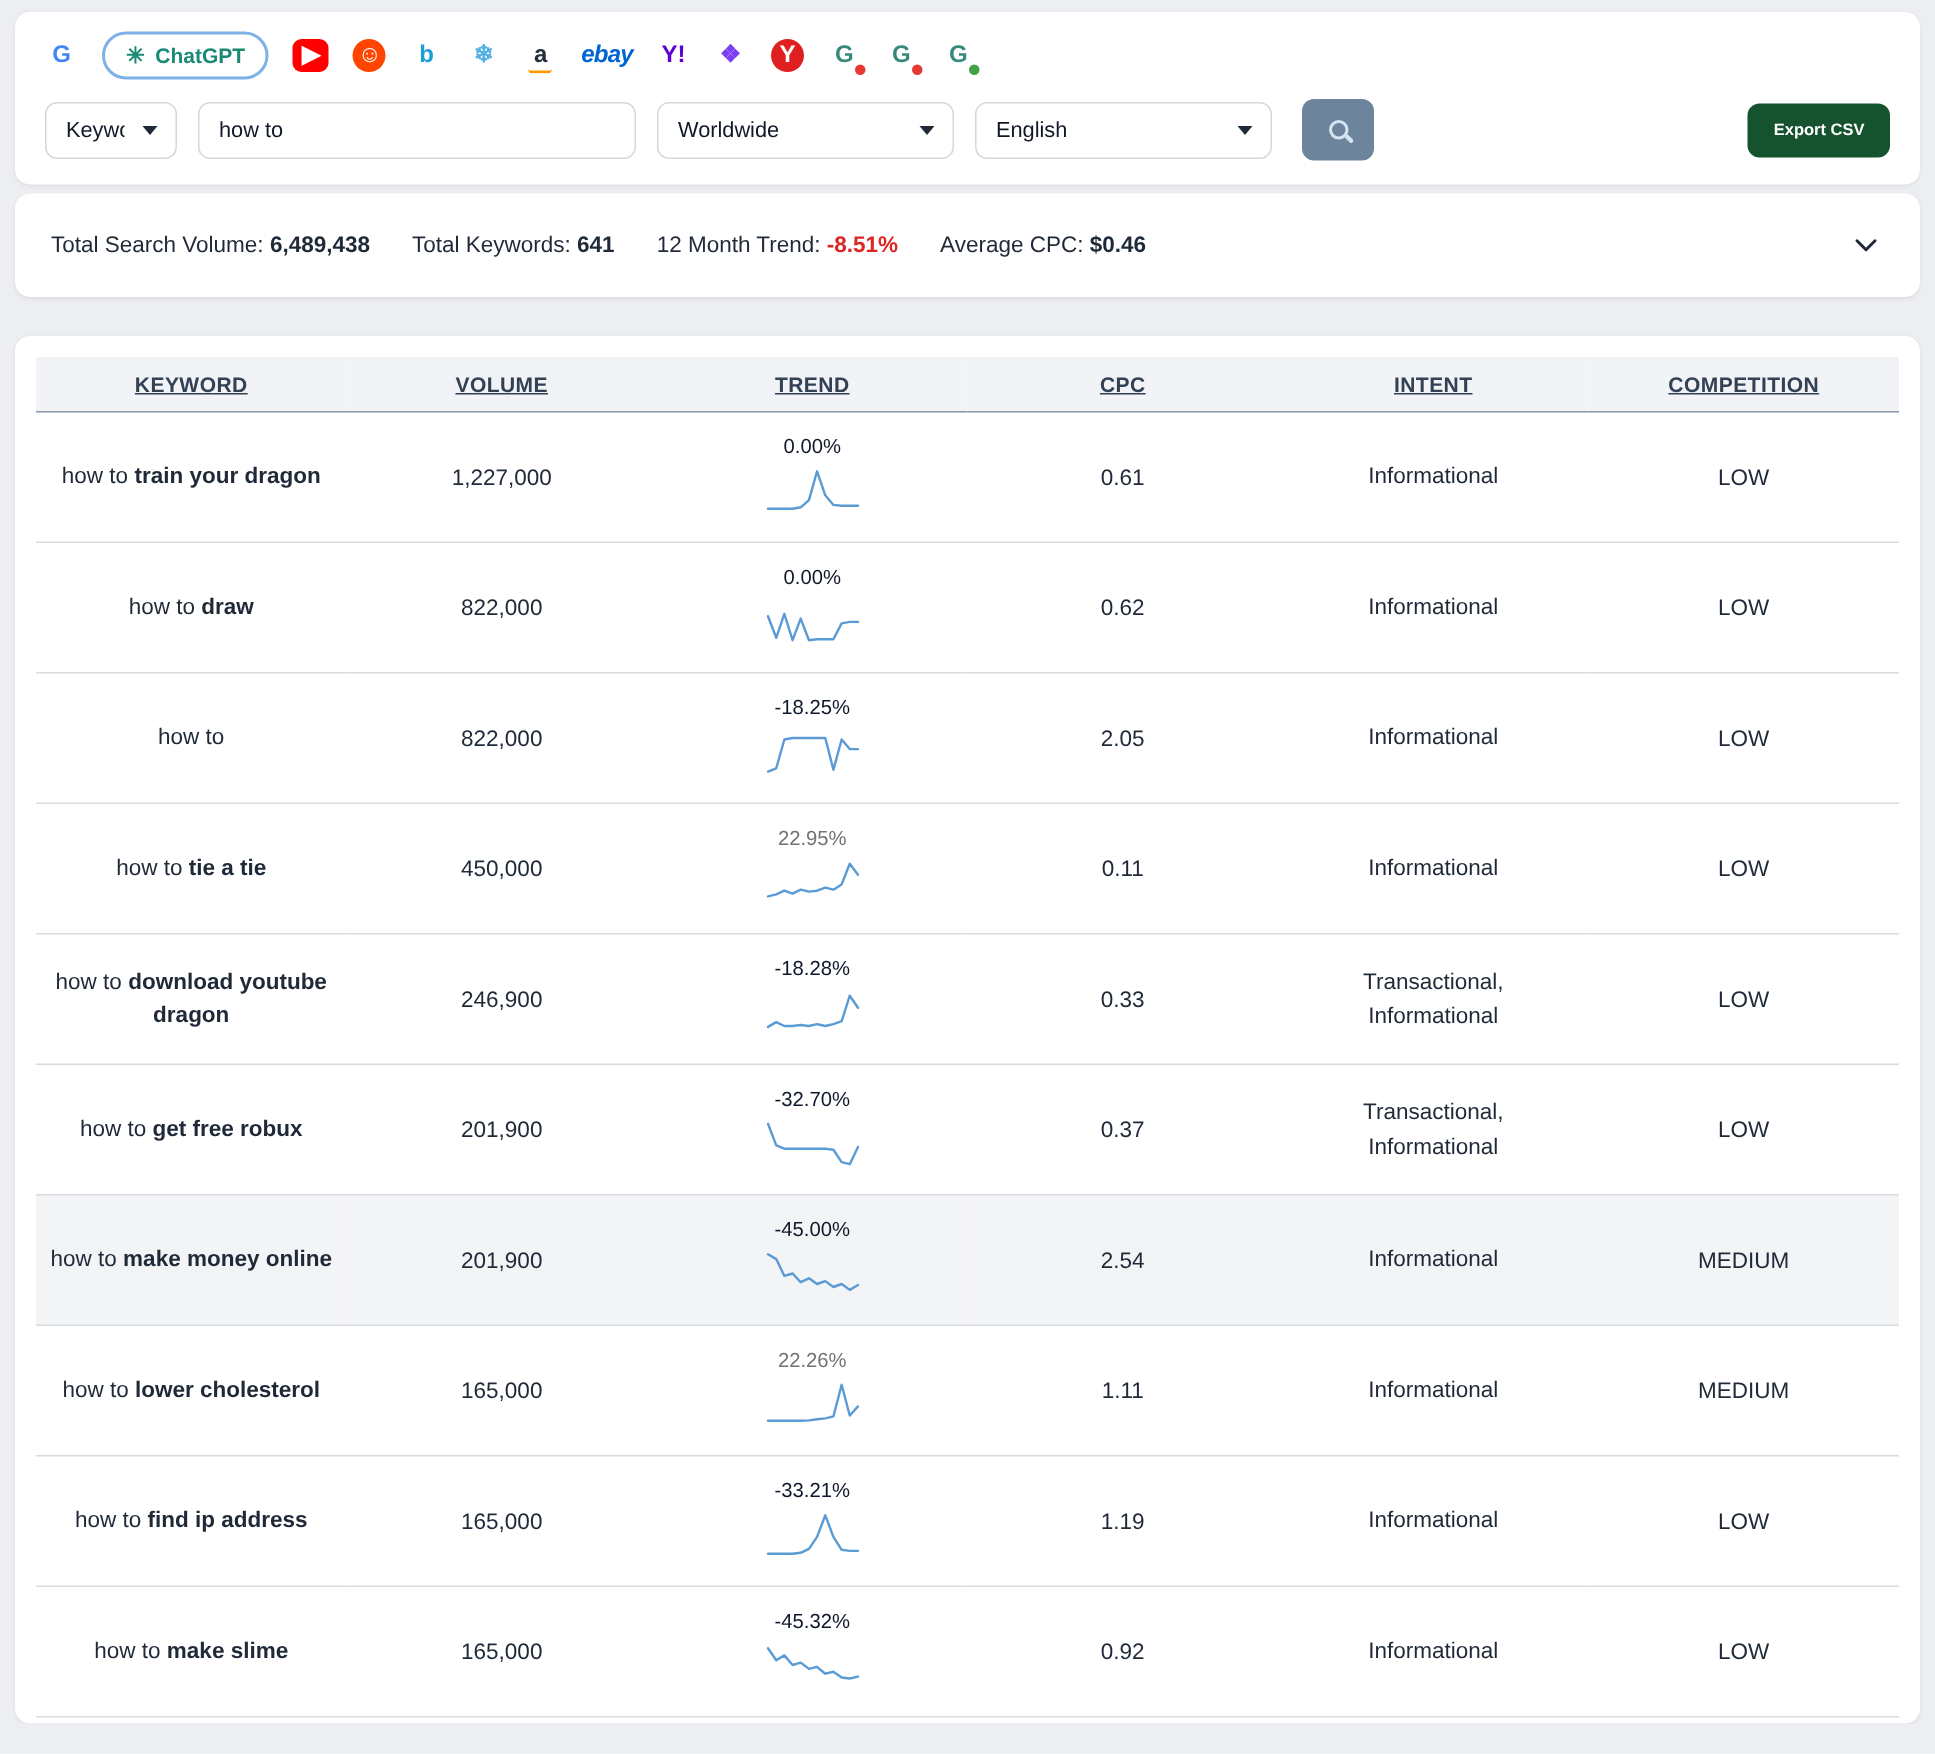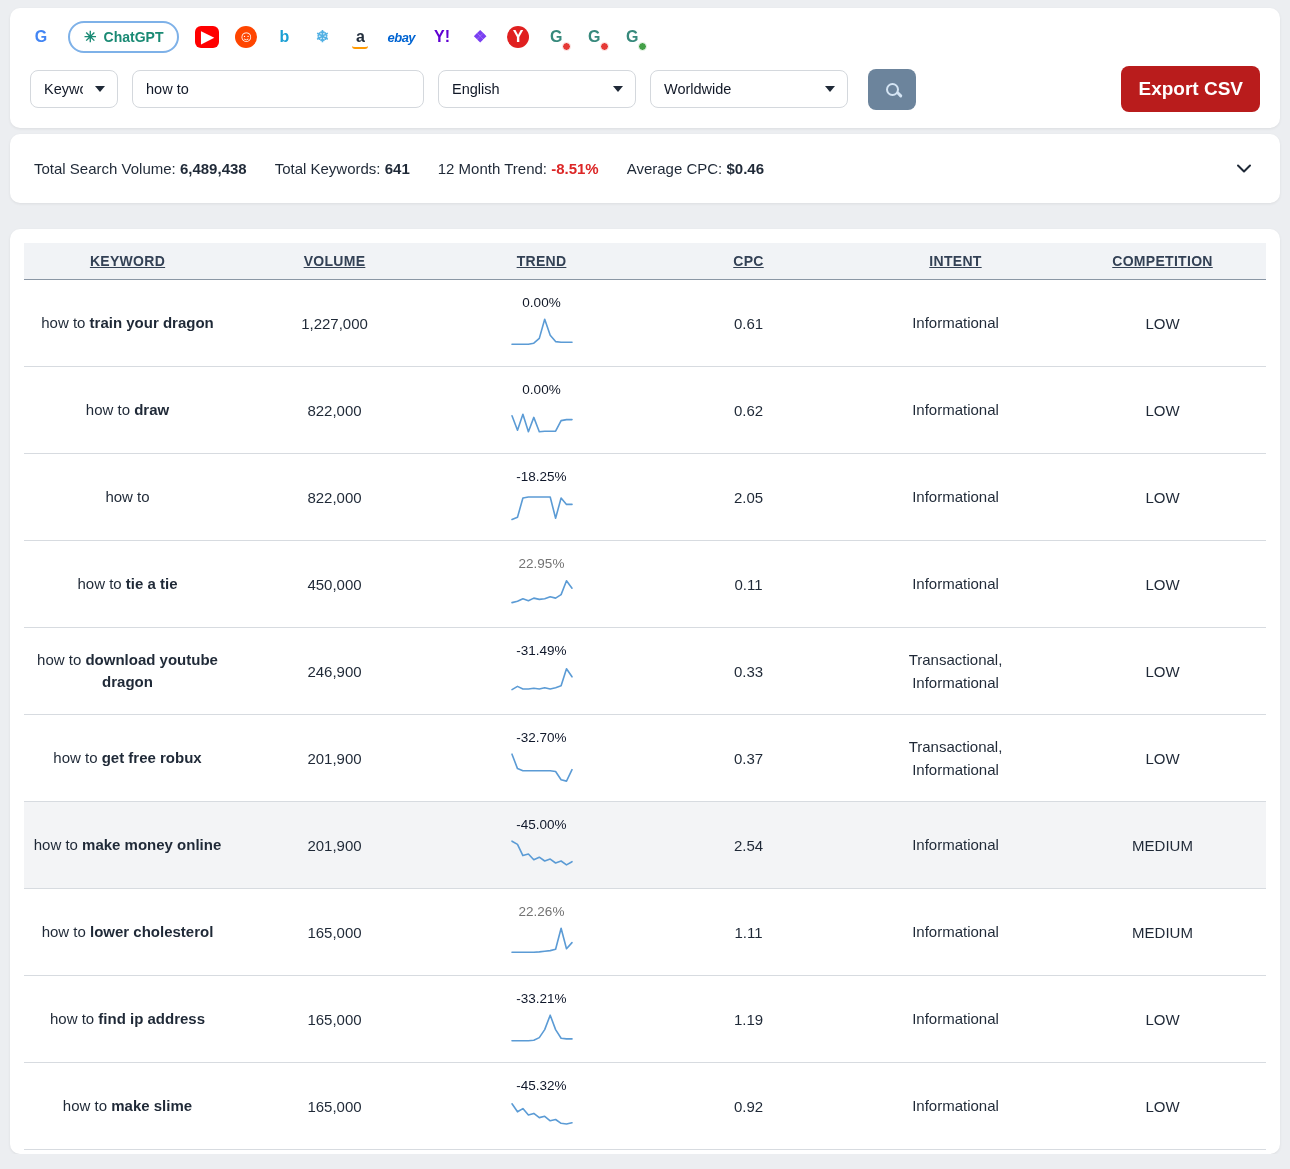--- a/index.html
+++ b/index.html
@@ -21,21 +21,21 @@
   .top-card { padding:10px 20px 16px; }
   .platform-row { display:flex; align-items:center; gap:16px; height:38px; }
   .picon {
     min-width:22px; height:22px;
     display:inline-flex; align-items:center; justify-content:center;
     font-weight:700; font-size:16px; line-height:1;
     position:relative; cursor:pointer; user-select:none;
   }
   .picon.circle { border-radius:50%; width:22px; }
   .picon.rounded { border-radius:6px; width:24px; }
-  .picon.text { font-size:13px; font-style:italic; letter-spacing:-0.5px; }
+  .picon.text { font-size:16px; font-style:italic; letter-spacing:-0.5px; }
   .picon .badge {
     position:absolute; right:-4px; bottom:-3px;
     width:9px; height:9px; border-radius:50%; border:1.5px solid #fff;
   }
   .picon .smile {
     position:absolute; left:3px; right:3px; bottom:-1px; height:3px;
     border-bottom:2px solid #ff9900; border-radius:0 0 8px 8px;
   }
   .chatgpt-pill {
     display:inline-flex; align-items:center; gap:7px;
@@ -74,23 +74,23 @@
   .mag {
     position:relative; width:13px; height:13px;
     border:2.5px solid #d4e4f3; border-radius:50%; display:inline-block;
   }
   .mag::after {
     content:""; position:absolute; width:7px; height:2.5px;
     background:#d4e4f3; transform:rotate(45deg);
     right:-6px; bottom:-2px; border-radius:2px;
   }
   .export-btn {
-    margin-left:auto; background:#b91c1c; color:#fff;
+    margin-left:auto; background:#14532d; color:#fff;
     font-weight:700; border:none; border-radius:8px;
-    padding:12px 17px; font-size:19px; cursor:pointer;
+    padding:12px 17px; font-size:11px; cursor:pointer;
     font-family:"Liberation Sans", sans-serif;
   }
 
   
   .stats-card {
     margin-top:6px; padding:26px 24px;
     display:flex; align-items:center; gap:28px;
     font-size:15px; position:relative;
   }
   .stat { white-space:nowrap; }
@@ -154,26 +154,26 @@
       </div>
     <div class="search-row">
       <span class="select-wrap sel-narrow">
         <select>
           <option>Keywords</option>
         </select>
       </span>
       <input class="keyword-input" type="text" value="how to" style="">
       <span class="select-wrap sel-wide">
         <select>
-          <option>English</option>
+          <option>Worldwide</option>
         </select>
       </span>
       <span class="select-wrap sel-wide">
         <select>
-          <option>Worldwide</option>
+          <option>English</option>
         </select>
       </span>
       <button class="search-btn">
         <span class="mag"></span>
       </button>
       <button class="export-btn">Export CSV</button>
     </div>
   </div>
 
   <div class="card stats-card">
@@ -262,21 +262,21 @@
               </svg>
             </td>
             <td>0.11</td>
             <td><span class="intent">Informational</span></td>
             <td>LOW</td>
           </tr>
           <tr>
             <td><span class="kw">how to <b>download youtube dragon</b></span></td>
             <td>246,900</td>
             <td>
-              <div class="trendpct pct-neg">-31.49%</div>
+              <div class="trendpct pct-neg">-18.28%</div>
               <svg width="66" height="38" viewBox="0 0 66 38" class="spark">
                 <polyline points="3.0,28.6 8.5,25.4 13.9,28.0 19.4,28.0 24.8,27.3 30.3,28.0 35.7,26.7 41.2,28.0 46.6,26.7 52.1,24.8 57.5,7.8 63.0,15.8" fill="none" stroke="#5b9bd5" stroke-width="1.6" stroke-linecap="round" stroke-linejoin="round"></polyline>
               </svg>
             </td>
             <td>0.33</td>
             <td><span class="intent">Transactional, Informational</span></td>
             <td>LOW</td>
           </tr>
           <tr>
             <td><span class="kw">how to <b>get free robux</b></span></td>

